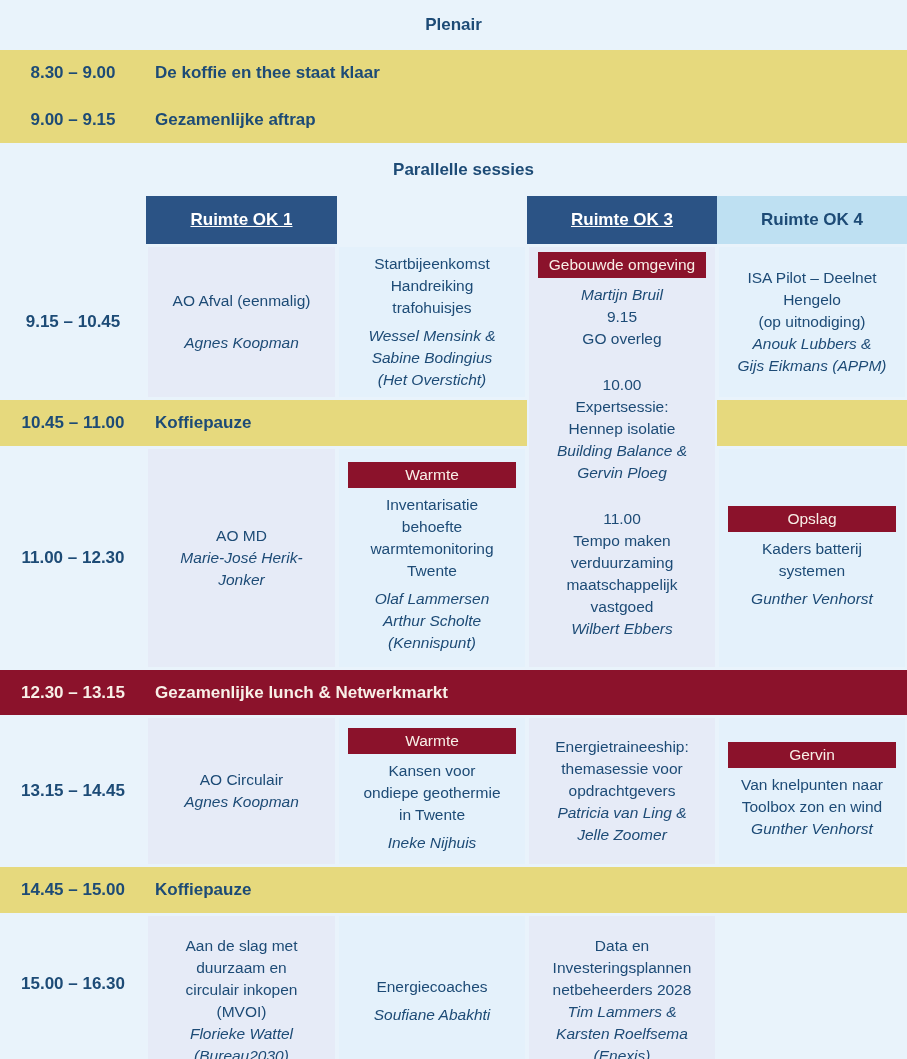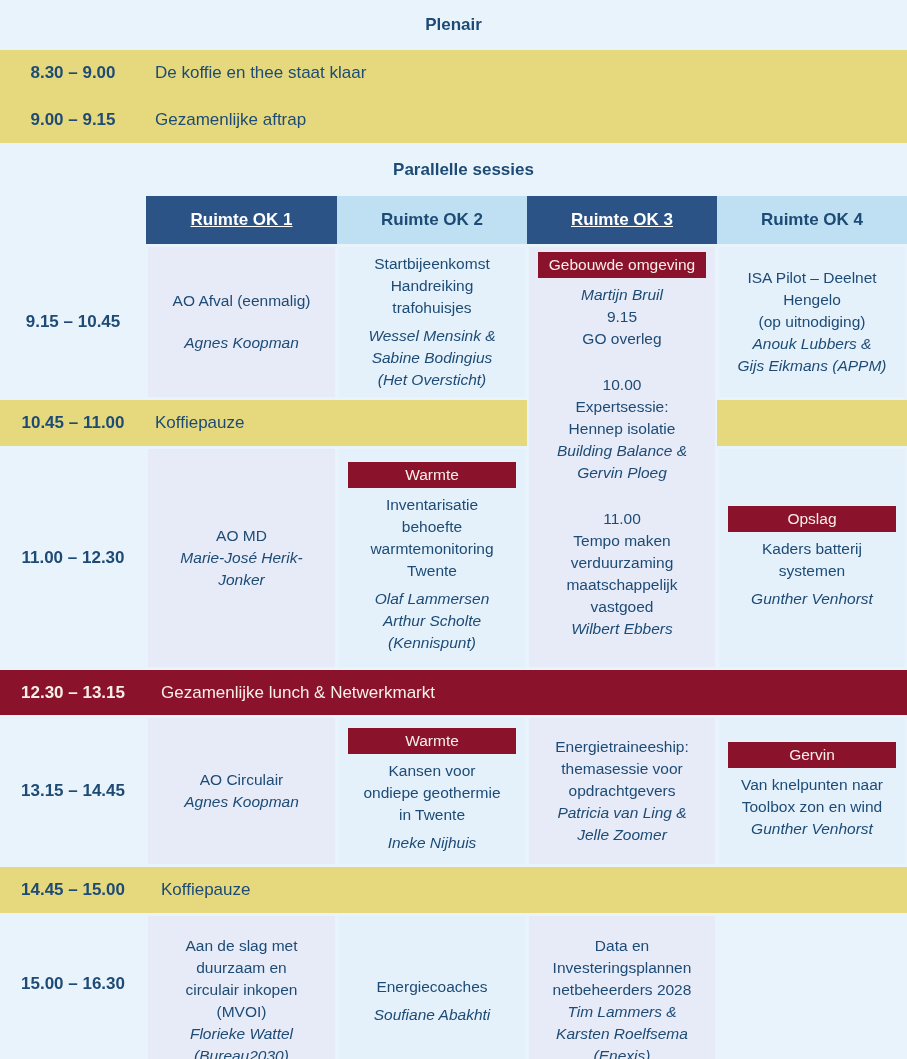--- a/index.html
+++ b/index.html
@@ -9,21 +9,21 @@
     font-family:"Liberation Sans", sans-serif;
   }
   .section-title {
     height:50px; display:flex; align-items:center; justify-content:center;
     font-weight:bold; font-size:17px;
   }
   .yellow { background:#E6D97D; }
   .redband { background:#8B122B; color:#F8EFE7; }
   .band-row { height:46.5px; display:flex; align-items:center; }
   .band-time { width:146px; flex:none; text-align:center; font-weight:bold; font-size:17px; }
-  .band-title { font-weight:normal; font-size:17px; padding-left:9px; }
+  .band-title { font-weight:bold; font-size:17px; padding-left:9px; }
 
   .grid {
     display:grid;
     grid-template-columns:146px 191px 190px 190px 190px;
     grid-template-rows:48px 150px 46px 218px 45px 146px 46px 170px;
     row-gap:3px;
   }
   .colhead {
     display:flex; align-items:center; justify-content:center;
     font-weight:bold; font-size:17px;
@@ -48,21 +48,21 @@
   .badge {
     background:#8B122B; color:#F8EFE7; width:calc(100% - 10px);
     padding:2px 0; margin-bottom:6px; line-height:22px;
   }
   .merged {
     grid-column:4; grid-row:2 / span 3;
     justify-content:flex-start; padding-top:5px;
   }
   .kp-left { grid-column:1 / span 3; }
   .kp-right { grid-column:5; }
-  .full { grid-column:1 / span 5;gap:6px; }
+  .full { grid-column:1 / span 5; }
 </style>
 </head>
 <body>
 
 <div class="page">
 
   <div class="section-title">Plenair</div>
 
   <div class="yellow">
     <div class="band-row">
@@ -74,21 +74,20 @@
       <span class="band-title">Gezamenlijke aftrap</span>
     </div>
   </div>
 
   <div class="section-title" style="height:53px;padding-left:20px;">Parallelle sessies</div>
 
   <div class="grid">
 
     <div style="grid-column:1; grid-row:1;"></div>
     <div class="colhead dark" style="grid-column:2; grid-row:1;">Ruimte OK 1</div>
-    <div class="colhead light" style="grid-column:3; grid-row:1;">Ruimte OK 2</div>
     <div class="colhead dark" style="grid-column:4; grid-row:1;">Ruimte OK 3</div>
     <div class="colhead light" style="grid-column:5; grid-row:1;">Ruimte OK 4</div>
 
     <div class="timecell" style="grid-column:1; grid-row:2;">9.15 – 10.45</div>
     <div class="cell a" style="grid-column:2; grid-row:2;gap:20px;">
       <div class="pre">AO Afval (eenmalig)</div>
       <div class="speakers">Agnes Koopman</div>
     </div>
     <div class="cell b" style="grid-column:3; grid-row:2;">
       <div class="pre">Startbijeenkomst

